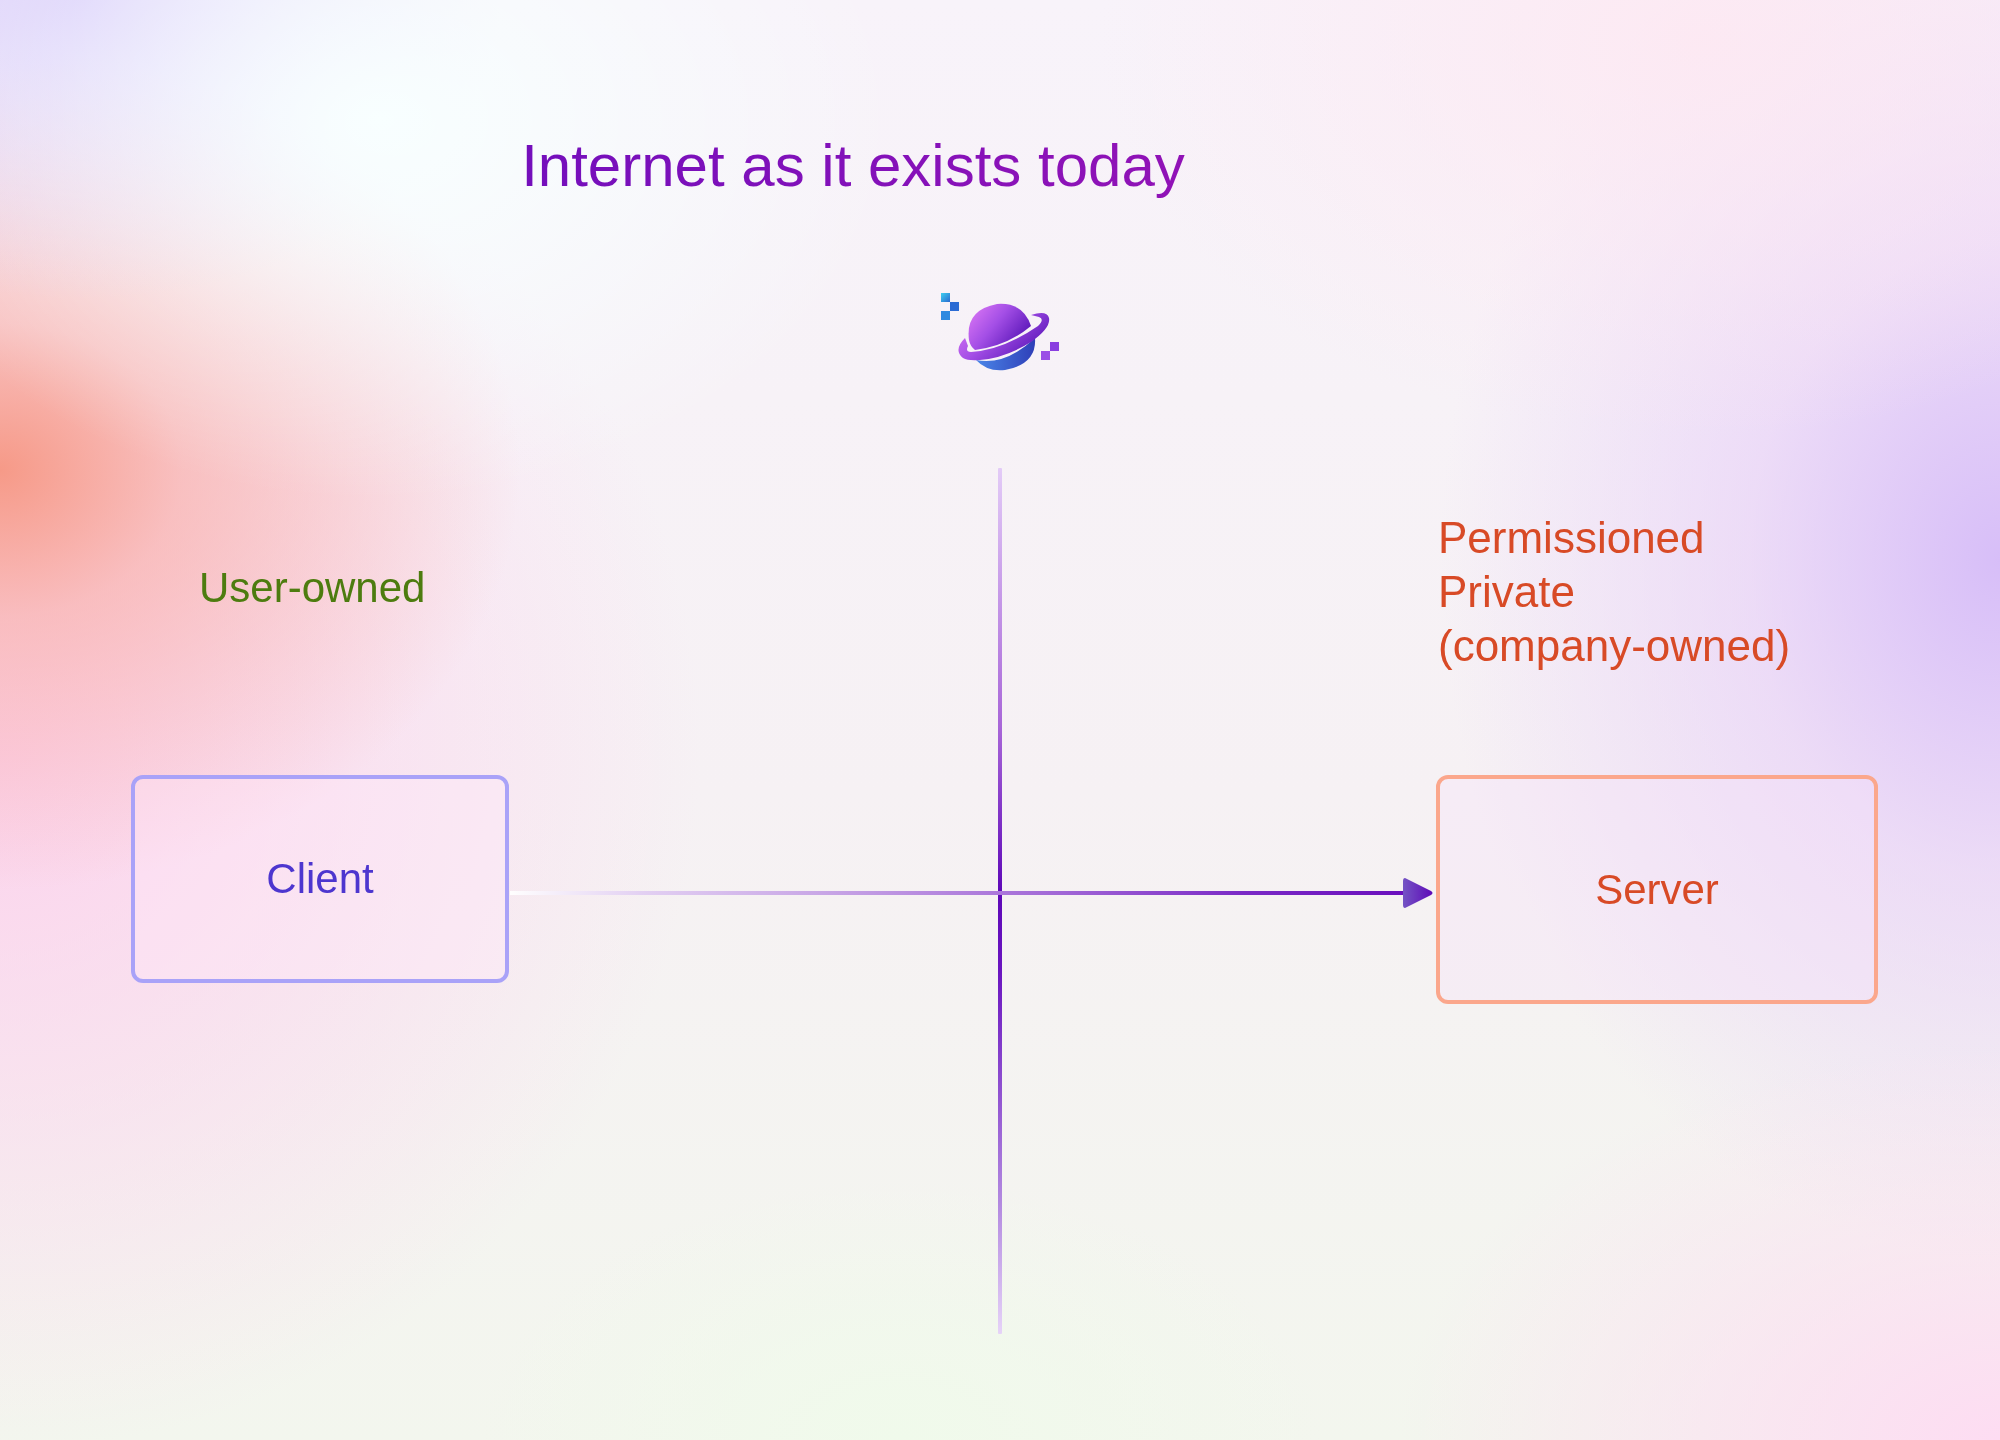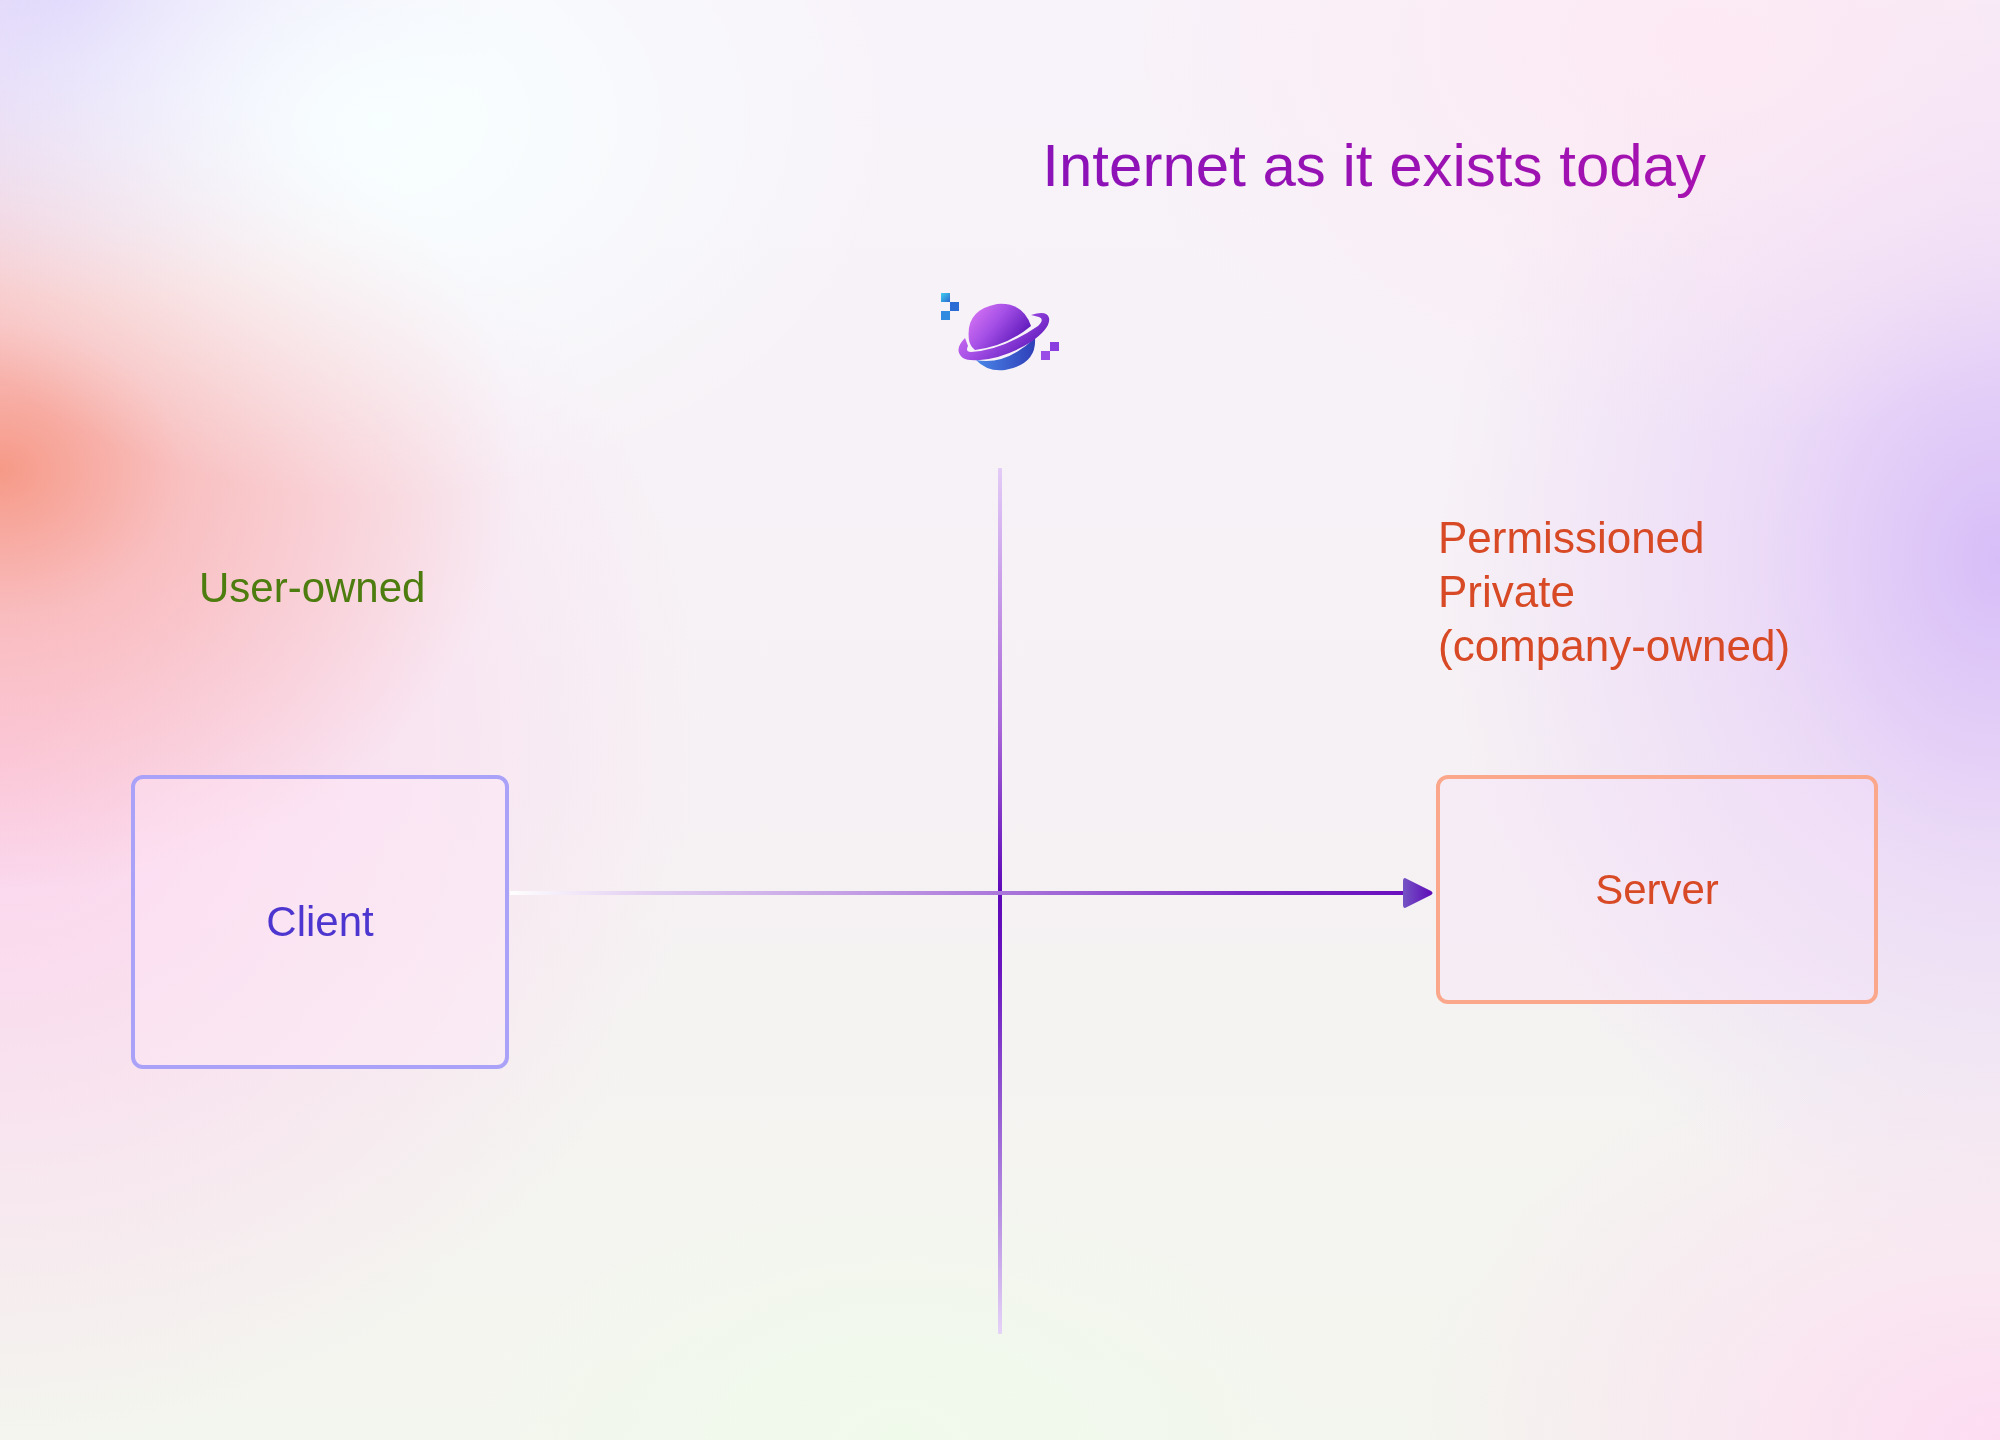--- a/index.html
+++ b/index.html
@@ -17,21 +17,21 @@
     .l5 { background: radial-gradient(ellipse 520px 380px at 380px 120px, rgba(248,255,255,1) 0%, rgba(250,255,255,0) 100%); }
     .l6 { background: radial-gradient(ellipse 560px 700px at 2000px 560px, rgba(215,190,248,1) 0%, rgba(230,205,248,0.6) 45%, rgba(240,220,245,0) 100%); }
     .l7 { background: radial-gradient(ellipse 600px 400px at 2000px 1440px, rgba(253,220,242,1) 0%, rgba(252,228,244,0) 100%); }
     .l8 { background: radial-gradient(ellipse 420px 260px at 900px 1440px, rgba(240,250,235,1) 0%, rgba(242,248,238,0) 100%); }
     .l9 { background: radial-gradient(ellipse 600px 400px at 1700px 40px, rgba(253,232,242,0.9) 0%, rgba(253,235,245,0) 100%); }
 
     .content { position: absolute; inset: 0; z-index: 1; }
 
     .title {
       position: absolute; left: 0; width: 1706px; top: 128px;
-      text-align: right; font-size: 60px; line-height: 76px;
+      text-align: center; font-size: 60px; line-height: 76px;
       background: linear-gradient(90deg, #5d0bbf 0%, #8a12b8 60%, #a612b0 100%);
       -webkit-background-clip: text; background-clip: text; color: transparent;
       padding-left: 0px;
     }
 
     .icon-planet { position: absolute; left: 935px; top: 288px; width: 130px; height: 90px; }
 
     .vline {
       position: absolute; left: 998px; top: 468px; width: 4px; height: 866px;
       background: linear-gradient(180deg, #e3cbf7 0%, #a866d8 30%, #5e08b8 49%, #6a15c0 58%, #b38ae0 85%, #e6d3f8 100%);
@@ -52,21 +52,21 @@
       font-size: 44px; line-height: 54px; color: #d84a26;
     }
     .label-perm div { white-space: nowrap; }
 
     .box {
       position: absolute; box-sizing: border-box; border-radius: 12px;
       display: flex; align-items: center; justify-content: center;
       font-size: 42px;
     }
     .box-client {
-      left: 131px; top: 775px; width: 378px; height: 294px;
+      left: 131px; top: 775px; width: 378px; height: 208px;
       border: 4px solid #a9a2f8; color: #4d36cf;
       background: rgba(255,232,248,0.35);
     }
     .box-server {
       left: 1436px; top: 775px; width: 442px; height: 229px;
       border: 4px solid #fba78c; color: #d84a26;
       background: rgba(245,225,248,0.35);
     }
   </style>
 </head>

